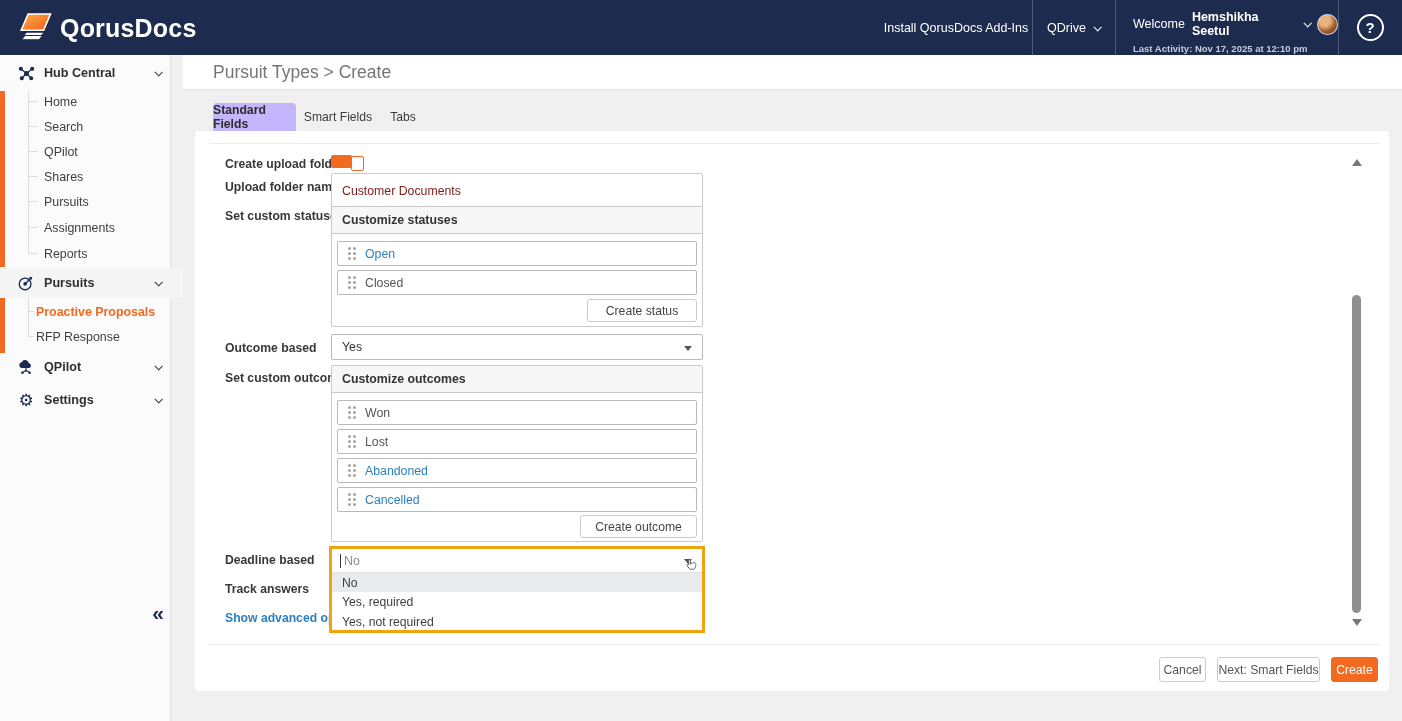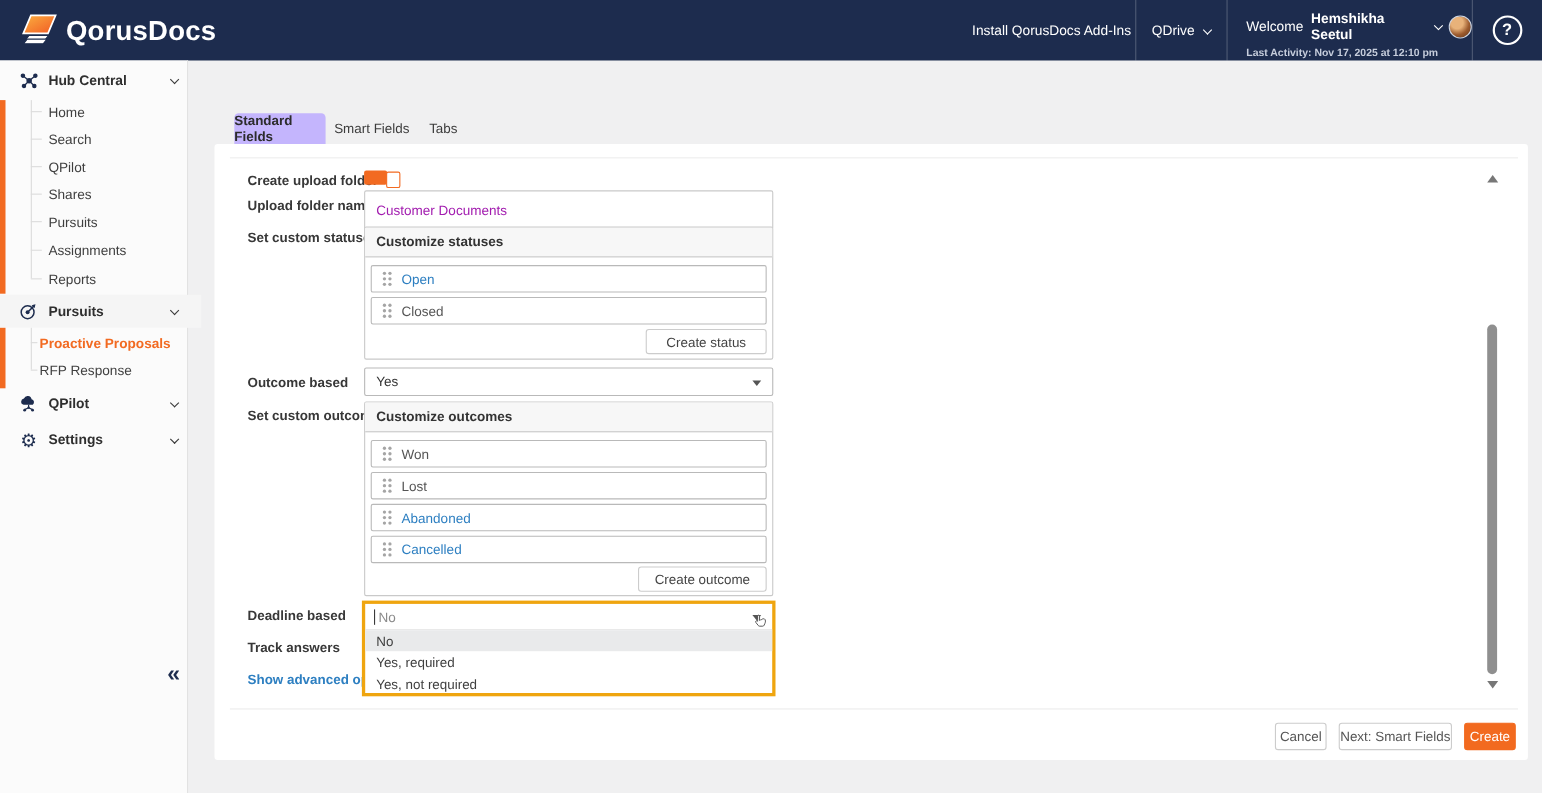--- a/index.html
+++ b/index.html
@@ -48,21 +48,21 @@
   .tab { position:absolute; top:103px; height:28px; display:flex; align-items:center; justify-content:center;
          font-size:12.2px; color:#3c3c3c; cursor:pointer; }
   .tab.active { background:#c4b5fd; border-radius:4px 4px 0 0; font-weight:bold; color:#2c2c2c; }
   .card { left:195px; top:131px; width:1194px; height:560px; background:#fff; border-radius:3px; }
   .hline { position:absolute; height:1px; background:#ededed; }
 
   
   .flabel { position:absolute; left:225px; font-size:12.2px; font-weight:bold; color:#383838; }
   .req { color:#d43f3f; margin-left:2px; }
   .tinput { position:absolute; left:331px; width:372px; height:36px; border:1px solid #c9c9c9; border-radius:2px;
-            font-size:12.3px; color:#a21caf; padding:0 10px; background:#fff; }
+            font-size:12.3px; color:#7f1d1d; padding:0 10px; background:#fff; }
   .toggle-on { position:absolute; left:331px; top:155px; width:21px; height:13px; background:#f26a21; border-radius:2px; cursor:pointer; }
   .toggle-knob { position:absolute; left:351px; top:156px; width:13px; height:15px; background:#fff; border:1.5px solid #f26a21; border-radius:2px; }
 
   .panel { position:absolute; left:331px; width:372px; background:#fff; border:1px solid #c9c9c9; border-radius:2px; }
   .panel-head { height:27px; background:#f7f7f7; border-bottom:1px solid #c9c9c9; display:flex; align-items:center; }
   .panel-head span { margin-left:10px; font-size:12.3px; font-weight:bold; color:#333; }
   .ditem { position:absolute; left:5px; width:360px; height:25px; border:1px solid #b9b9b9; border-radius:2px;
            display:flex; align-items:center; background:#fff; cursor:grab; }
   .dots { margin:0 14px 0 10px; width:3px; height:3px; border-radius:50%; background:#a5a5a5; position:relative; top:-5px;
           box-shadow:5px 0 0 #a5a5a5, 0 5px 0 #a5a5a5, 5px 5px 0 #a5a5a5, 0 10px 0 #a5a5a5, 5px 10px 0 #a5a5a5; }
@@ -245,20 +245,23 @@
 
     <div class="side-row" style="top:330px;">
       <span class="side-ic" style="font-size:17px; color:#1d2c4e;">⚙</span>
       <span class="side-label">Settings</span>
       <span class="side-chev chev dark"></span>
     </div>
 
     <div class="collapse-btn">«</div>
   </div>
 
+  <div class="abs crumb-bar">
+    <span class="crumb-text">Pursuit Types &gt; Create</span>
+  </div>
 
   <div class="tab active" style="left:213px; width:83px;">Standard Fields</div>
   <div class="tab" style="left:303px; width:70px;">Smart Fields</div>
   <div class="tab" style="left:380px; width:46px;">Tabs</div>
 
   <div class="abs card"></div>
   <div class="hline" style="left:209px; top:143px; width:1171px;"></div>
 
   <div class="flabel" style="top:157px;">Create upload folder</div>
   <div class="toggle-on"></div>

